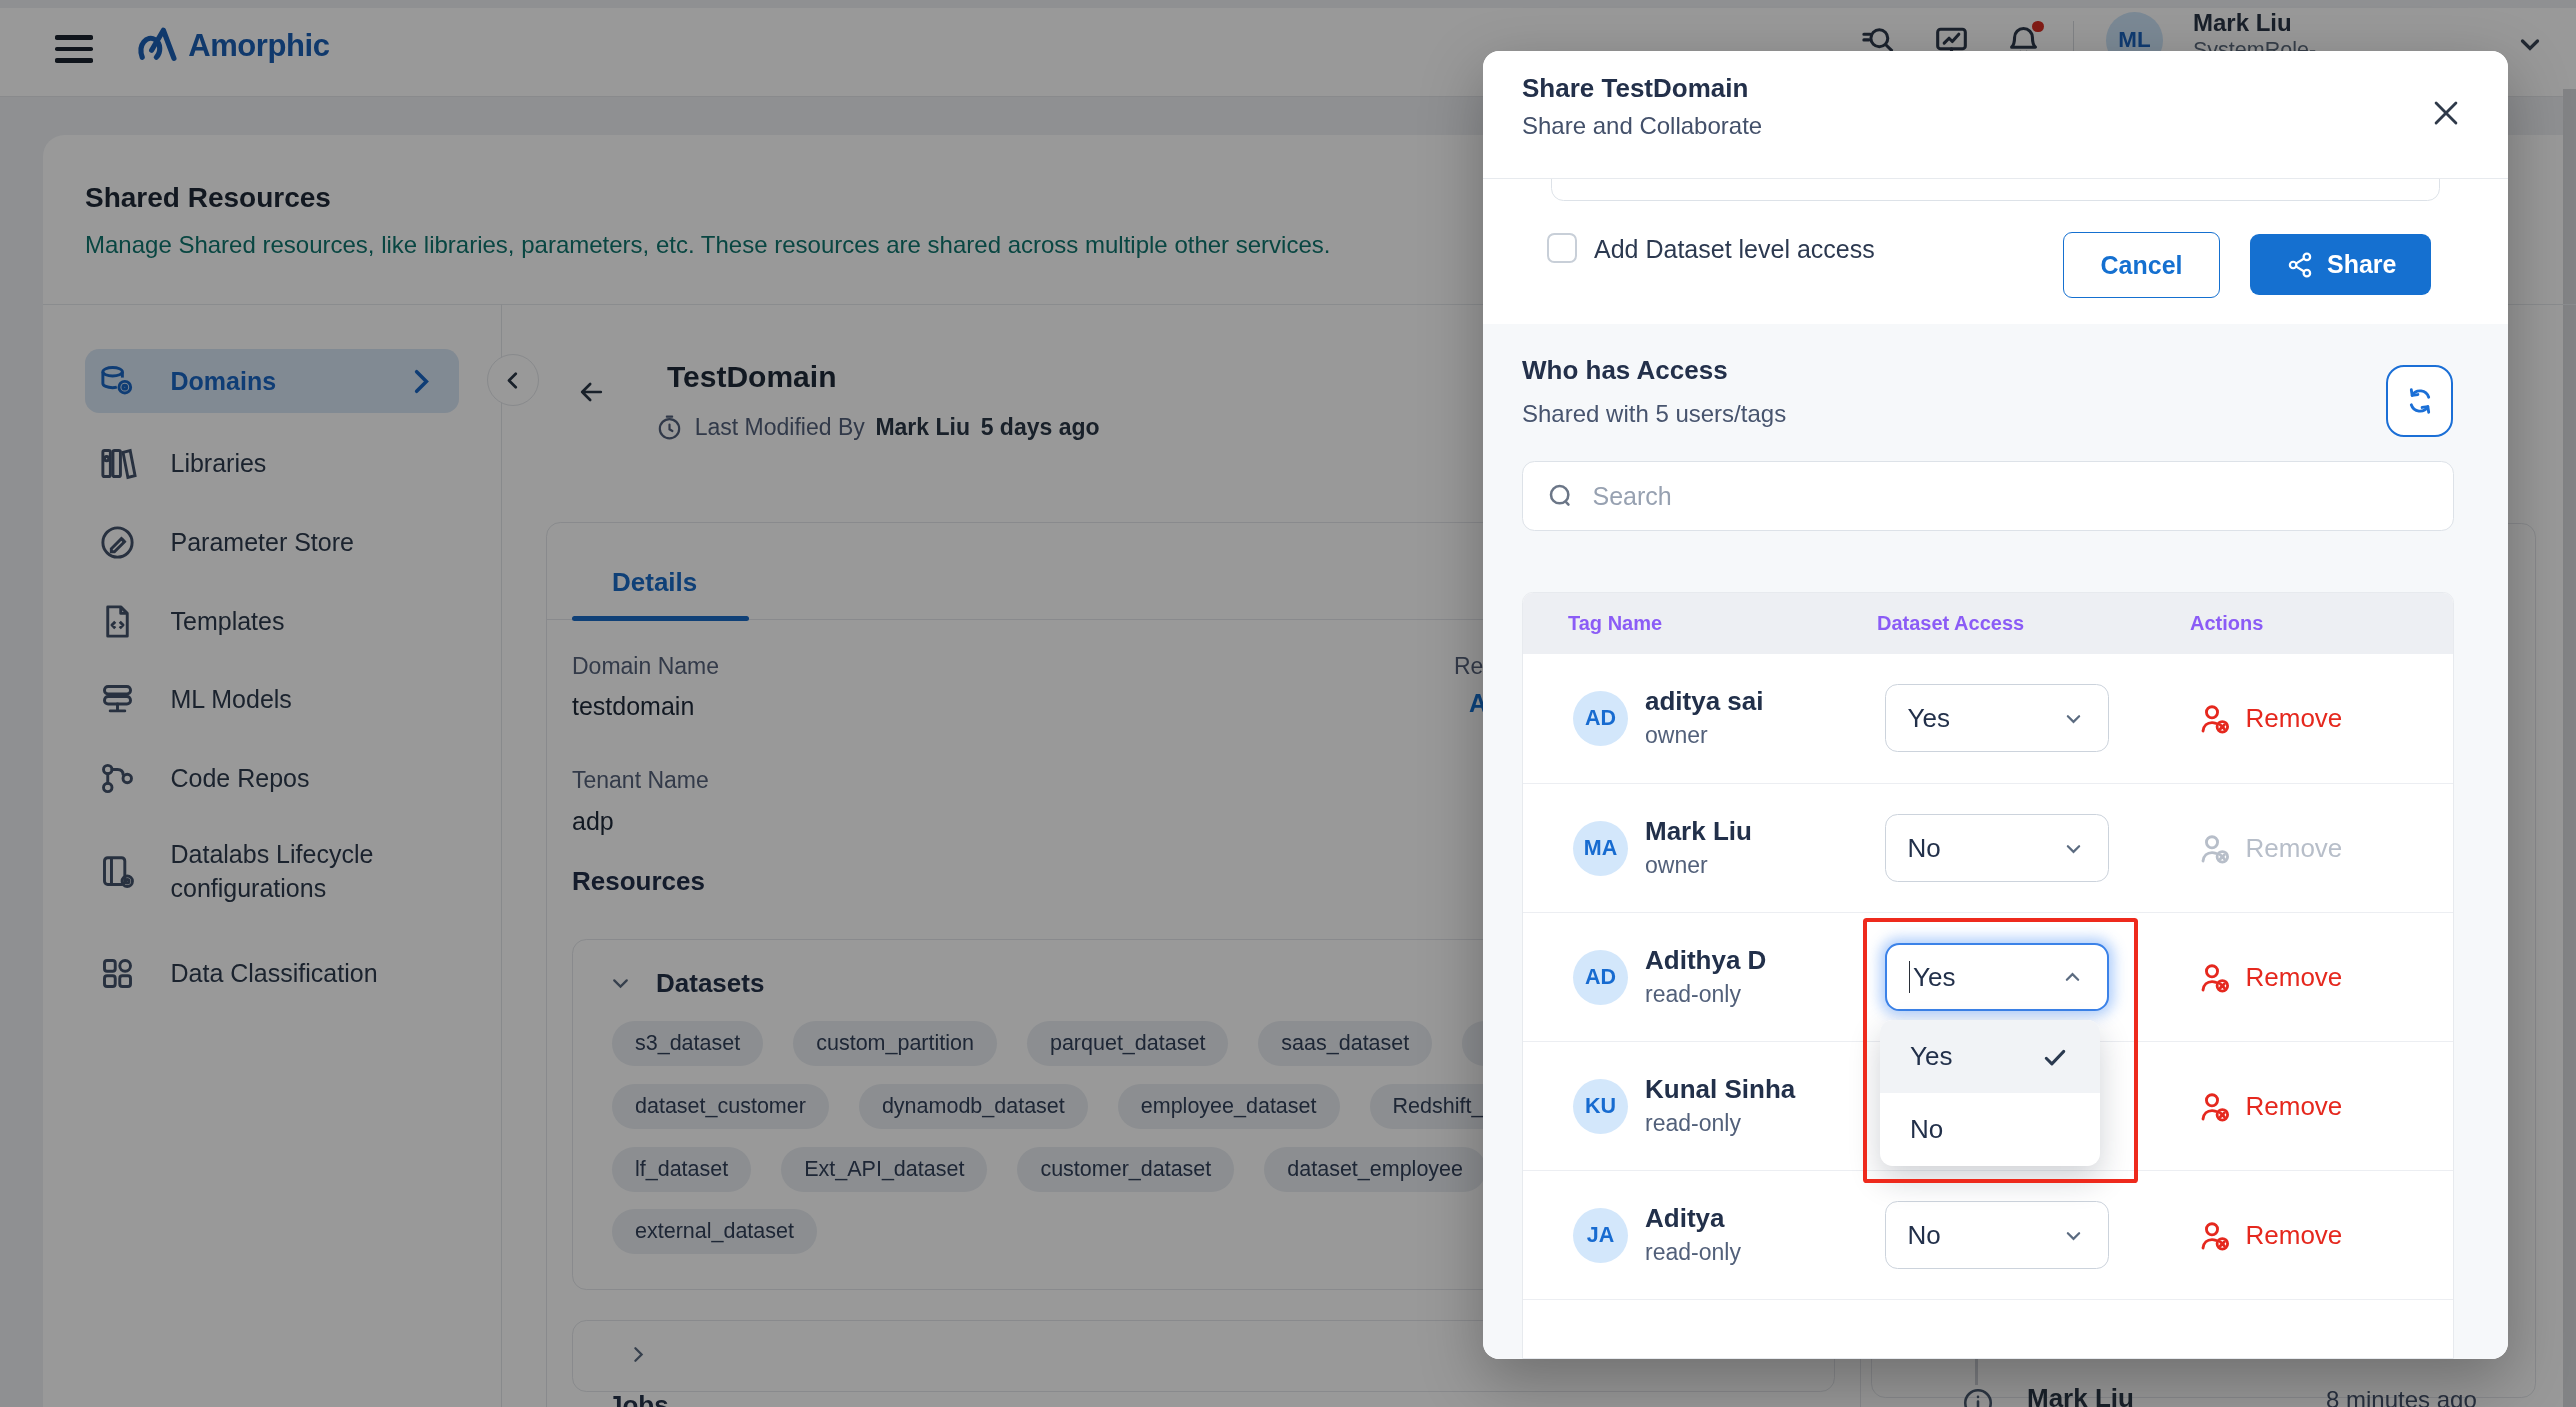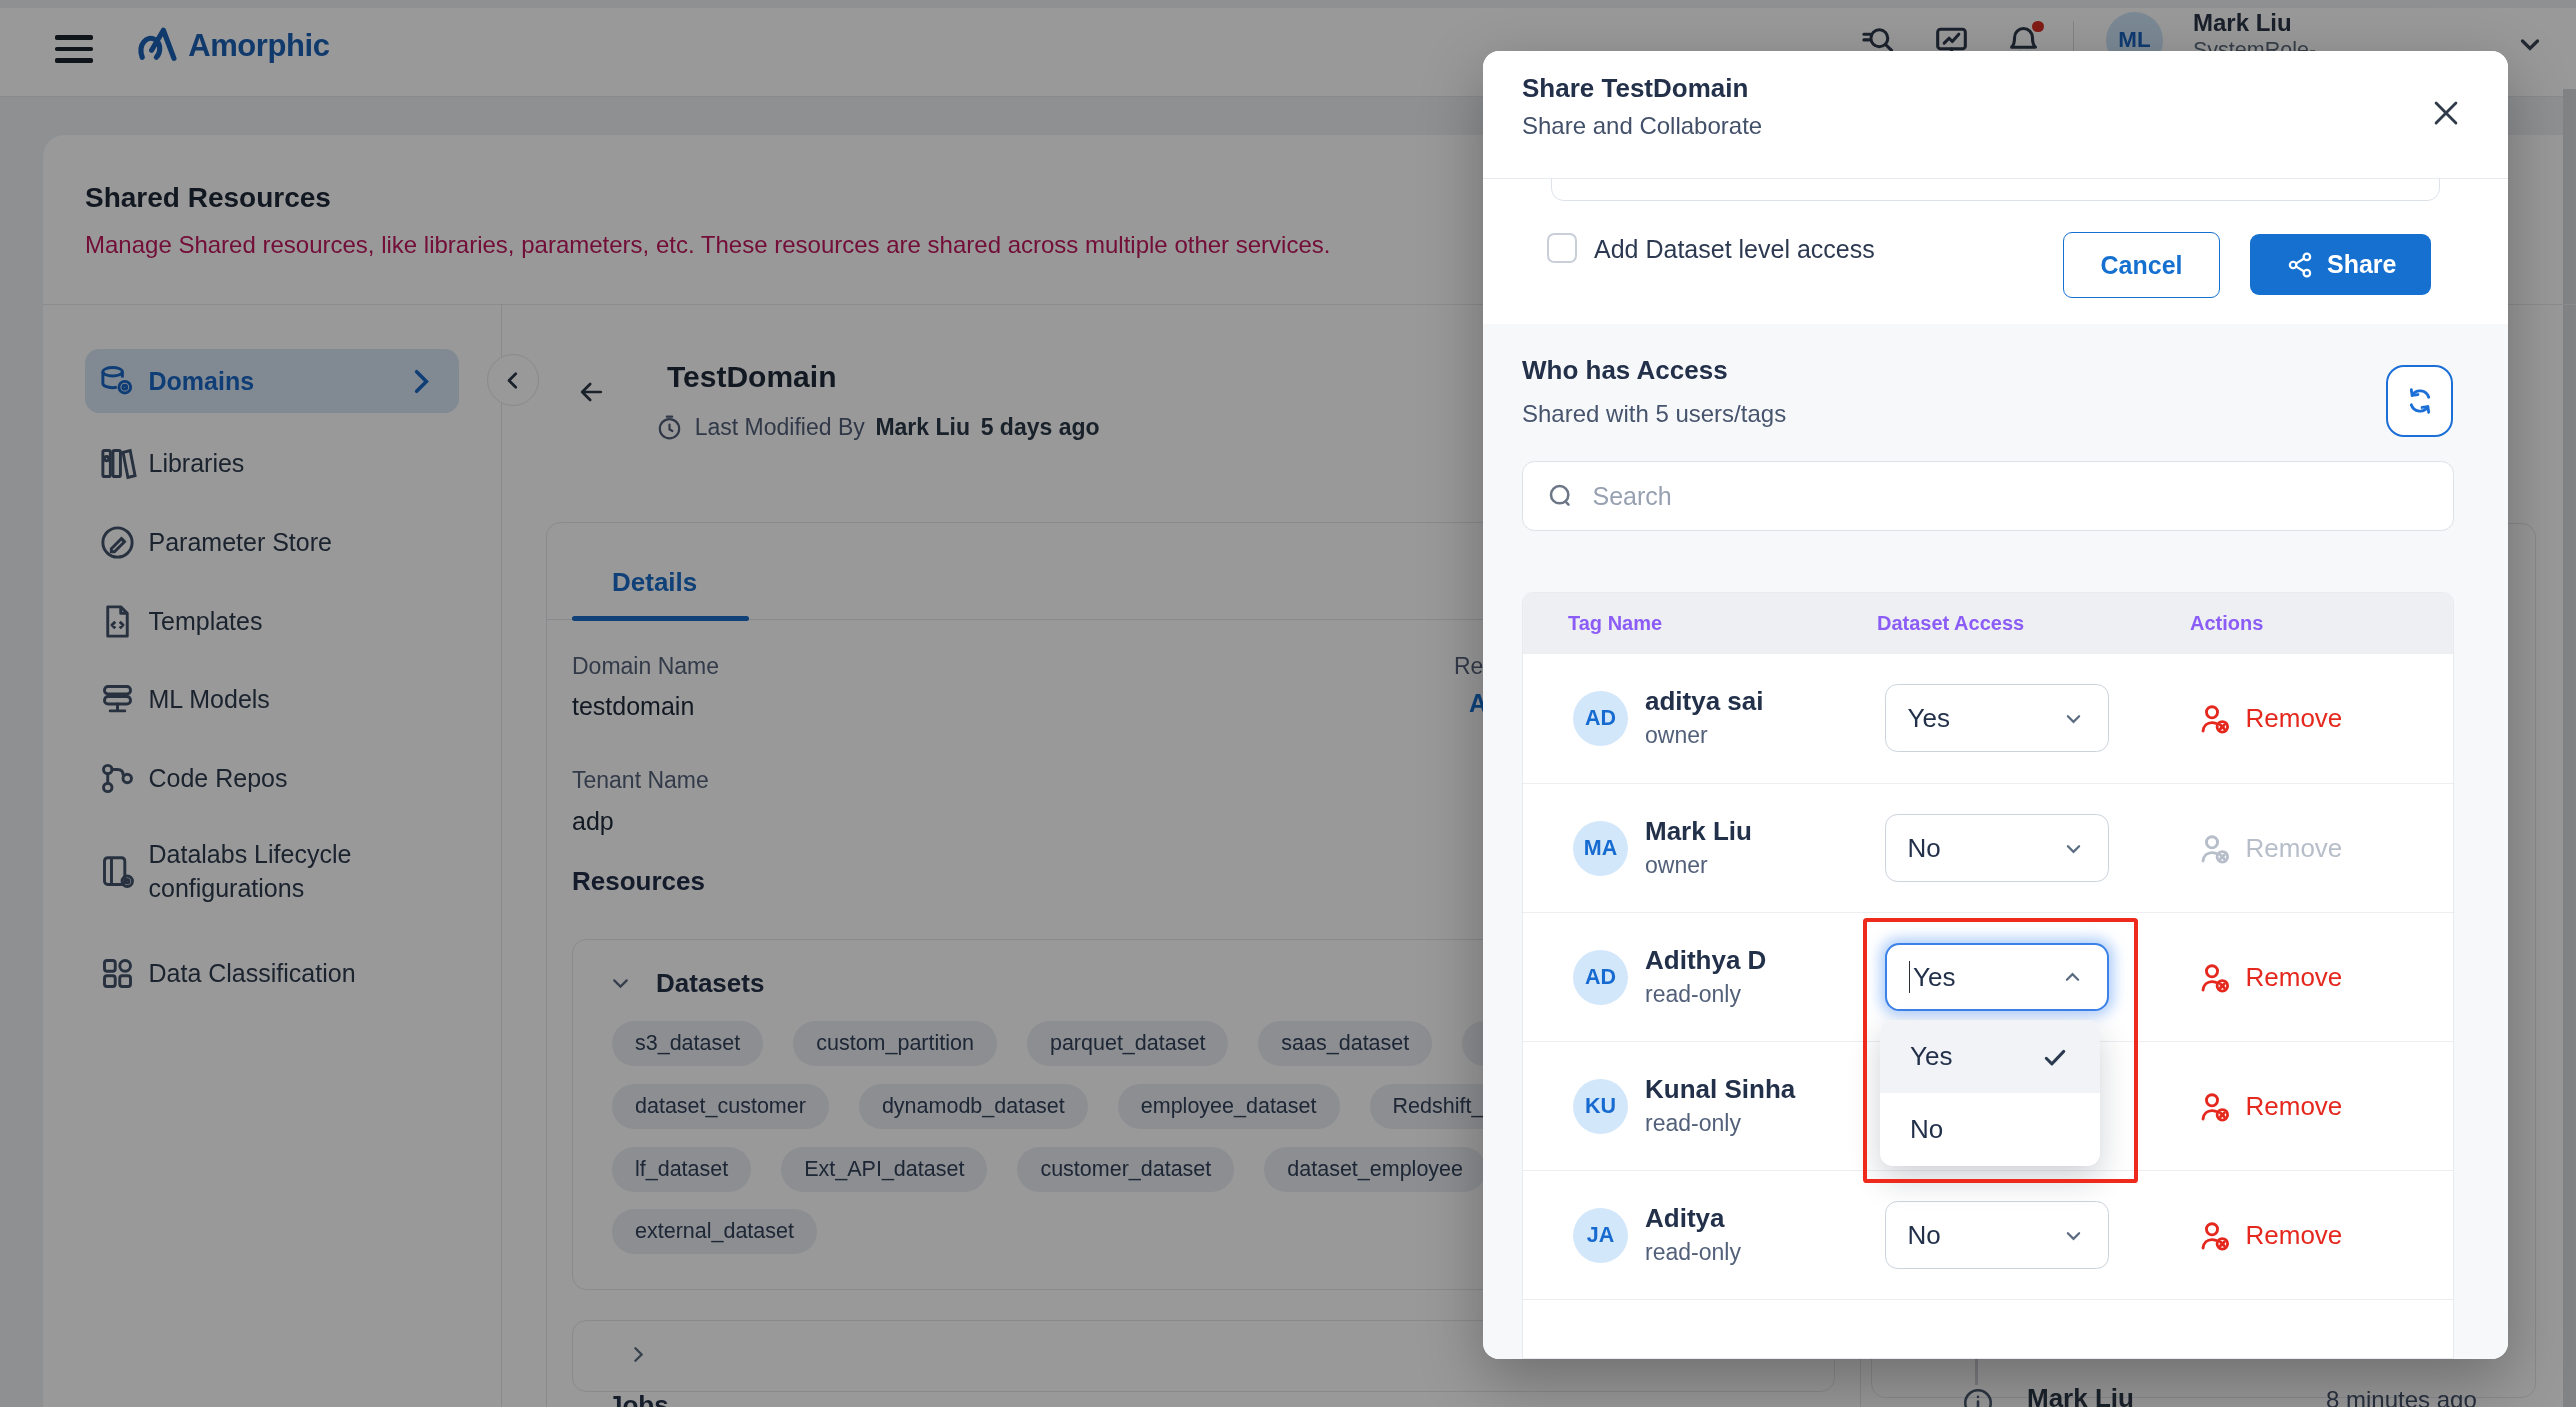--- a/index.html
+++ b/index.html
@@ -20,30 +20,30 @@
             background:#cde4f9; color:#1b63bd; font-weight:700; font-size:22.4px;
             display:flex; align-items:center; justify-content:center; }
   .nv-name { position:absolute; left:2193px; top:0.9px; font-size:24px; font-weight:600; color:#2b3647; }
   .nv-role { position:absolute; left:2193px; top:29.5px; font-size:21.5px; color:#5c6a7c; }
   .bell-dot { position:absolute; left:2032px; top:12.5px; width:11.6px; height:11.6px; border-radius:50%; background:#d93025; }
 
   
   .page-card { position:absolute; left:43px; top:135px; right:0; bottom:0; background:#fff;
                border-radius:21.5px 0 0 0; z-index:1; }
   .pg-title { position:absolute; left:85px; top:182px; font-size:28px; font-weight:700; color:#1f2937; z-index:2;}
-  .pg-sub { position:absolute; left:85px; top:231px; font-size:24px; color:#be185d; z-index:2;}
+  .pg-sub { position:absolute; left:85px; top:231px; font-size:24px; color:#0f766e; z-index:2;}
   .pg-hdiv { position:absolute; left:43px; top:304px; right:0; height:0.9px; background:#e6e9ed; z-index:2;}
   .vdiv { position:absolute; left:501px; top:304px; width:0.9px; bottom:0; background:#e3e6ea; z-index:2;}
   .collapse-btn { position:absolute; left:487px; top:354px; width:52px; height:52px; border-radius:50%;
                   background:#fff; border:0.9px solid #e3e6ea; color:#2b3747; z-index:3;
                   display:flex; align-items:center; justify-content:center; }
 
   
   .side-item { position:absolute; left:85px; width:374px; height:64px; display:flex; align-items:center;
-               gap:12px; padding-left:12.5px; color:#2e3b4e; z-index:2; cursor:pointer; }
+               gap:34px; padding-left:12.5px; color:#2e3b4e; z-index:2; cursor:pointer; }
   .side-item .lbl { font-size:25px; }
   .side-item svg { width:39px; height:39px; flex:0 0 39px; }
   .side-item.active { background:#d8e6f5; border-radius:14.3px; color:#1a66c4; }
   .side-item.active .lbl { font-weight:600; }
   .side-item .chev { margin-left:auto; margin-right:18px; }
   .two-line { height:93px; }
   .two-line .lbl { line-height:1.33; width:304px; }
 
   
   .back-arrow { position:absolute; left:572px; top:376px; width:39px; height:32px; color:#2b3747; z-index:2; cursor:pointer;}

